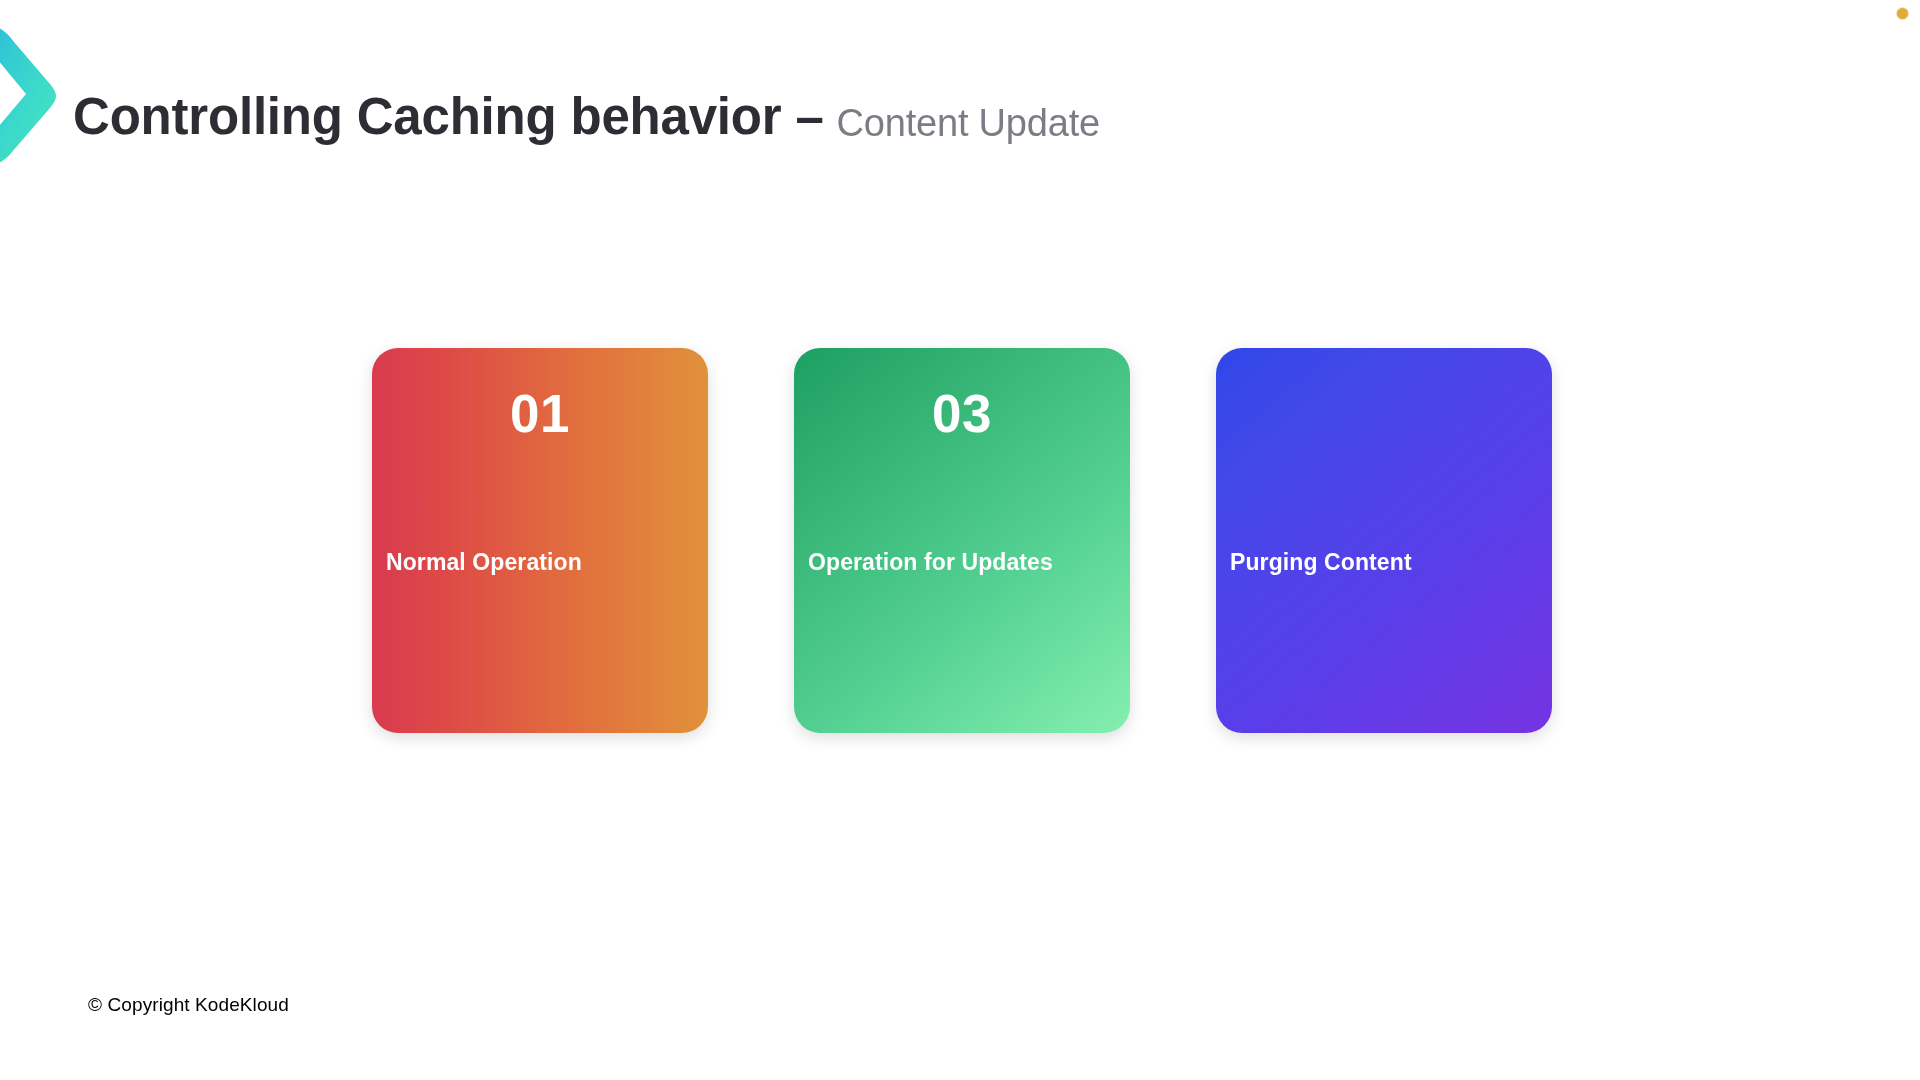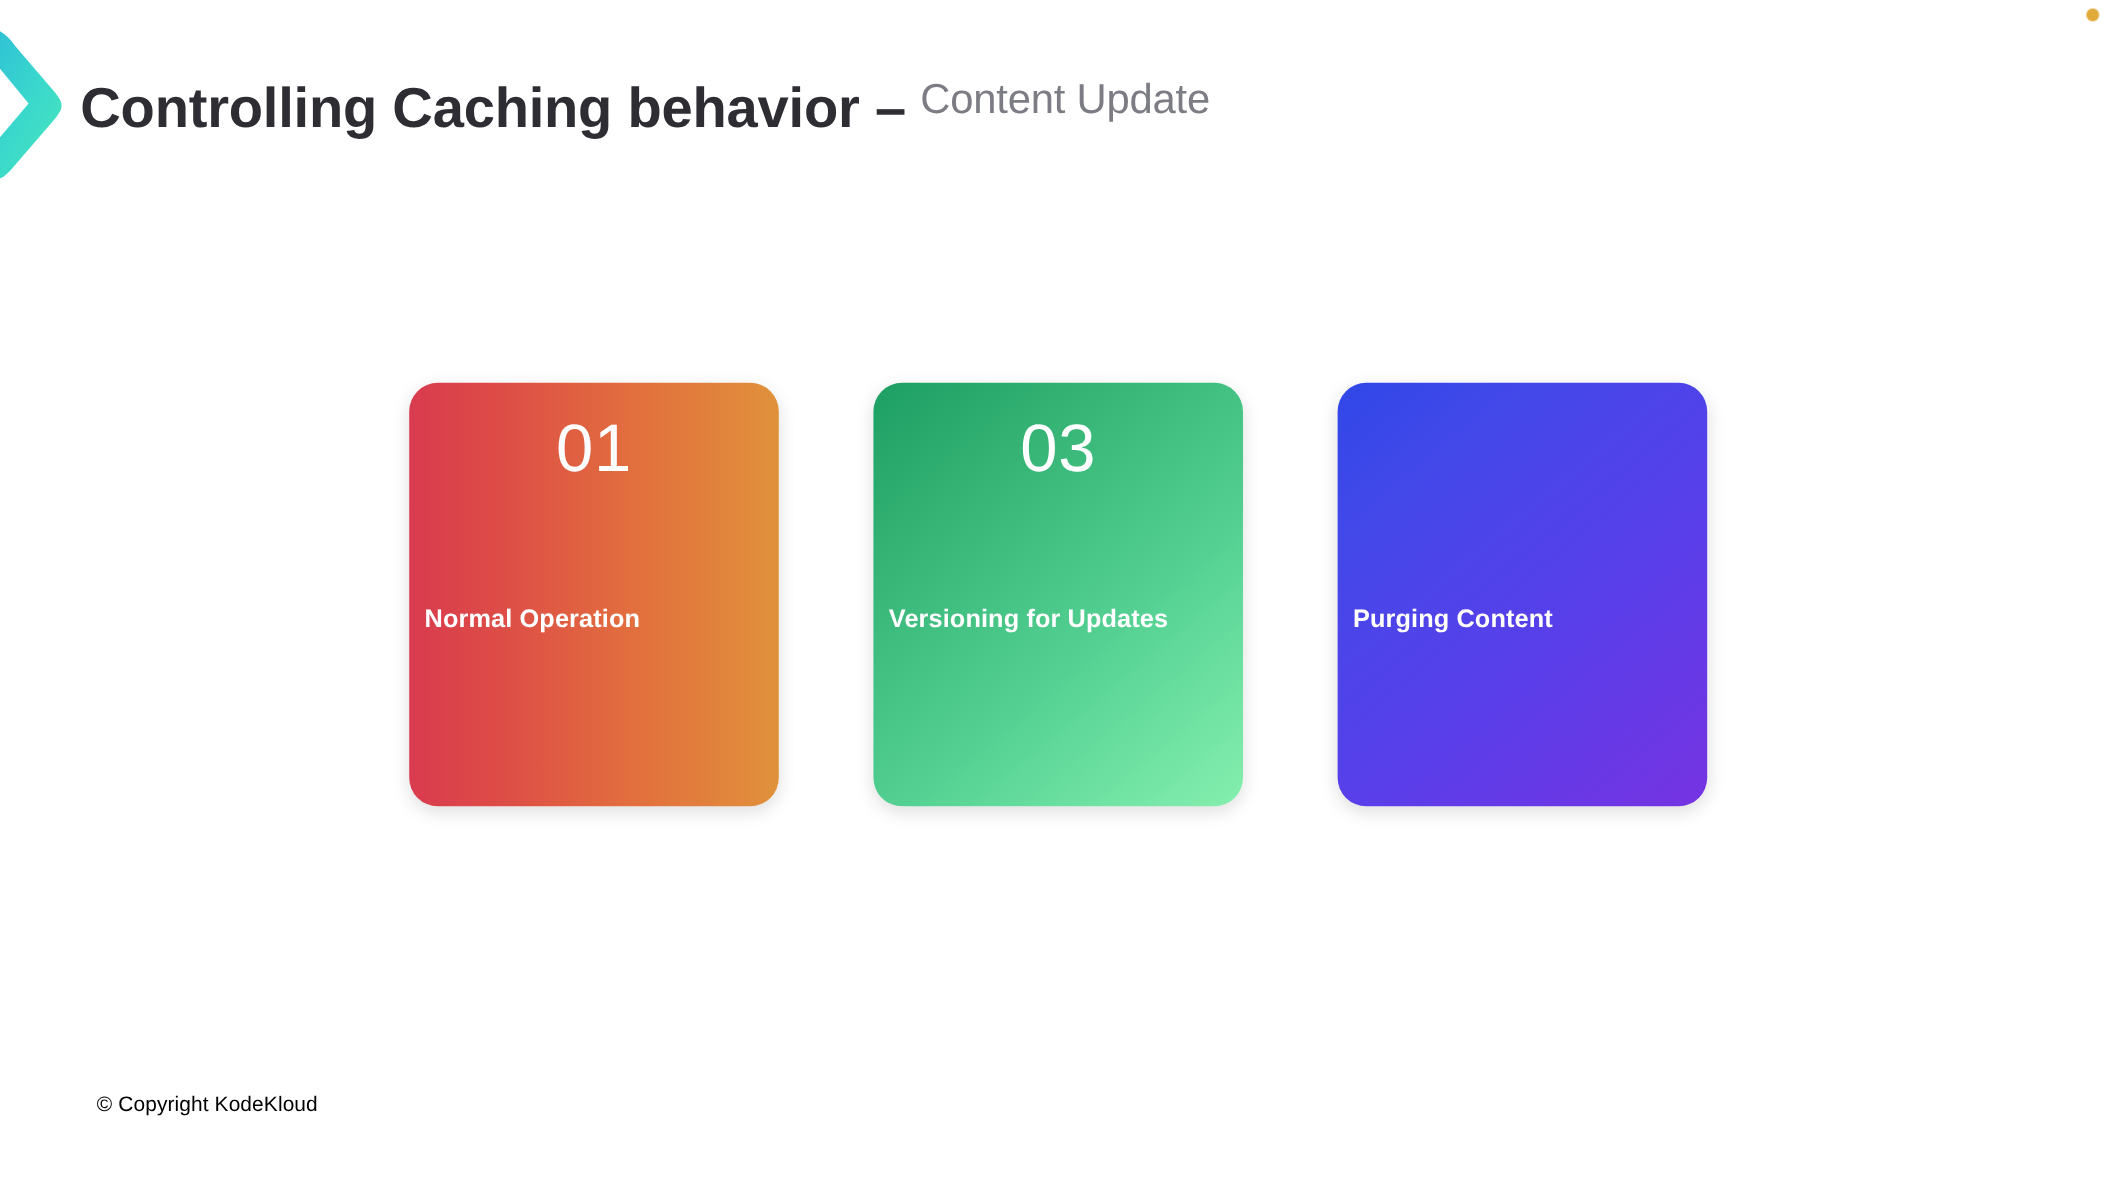--- a/index.html
+++ b/index.html
@@ -46,21 +46,21 @@
     box-shadow: 0 0 0 1px rgba(226,169,59,0.35);
   }
 
   
   #title-row {
     position: absolute;
     left: 73px;
     top: 72px;
     height: 70px;
     display: flex;
-    align-items: flex-start;
+    align-items: flex-end;
     white-space: nowrap;
   }
   .title-main {
     font-size: 51px;
     font-weight: 600;
     color: #2d2d33;
     letter-spacing: -0.2px;
     line-height: 1;
   }
   .title-sub {
@@ -97,24 +97,24 @@
   .card-2 {
     background: linear-gradient(140deg, #1d9e63 0%, #34b374 25%, #55d293 62%, #85efaf 100%);
   }
   .card-3 {
     background: linear-gradient(140deg, #3047e8 0%, #4348e9 22%, #5a3ee9 62%, #7633e2 100%);
   }
   .card-number {
     position: absolute;
     left: 0;
     right: 0;
-    top: 26px;
+    top: 37px;
     text-align: center;
-    font-size: 61px;
-    font-weight: 400;
+    font-size: 53px;
+    font-weight: 700;
     color: #ffffff;
     letter-spacing: 0.5px;
     line-height: 1.1;
   }
   .card-label {
     position: absolute;
     left: 14px;
     right: 14px;
     top: 200px;
     text-align: left;
@@ -162,21 +162,21 @@
 
   <div id="cards">
 
     <div class="card card-1">
       <div class="card-number">01</div>
       <div class="card-label">Normal Operation</div>
     </div>
 
     <div class="card card-2">
       <div class="card-number">03</div>
-      <div class="card-label">Versioning for Updates</div>
+      <div class="card-label">Operation for Updates</div>
     </div>
 
     <div class="card card-3">
       <div class="card-label">Purging Content</div>
     </div>
 
   </div>
 
   <div id="footer">© Copyright KodeKloud</div>
 

